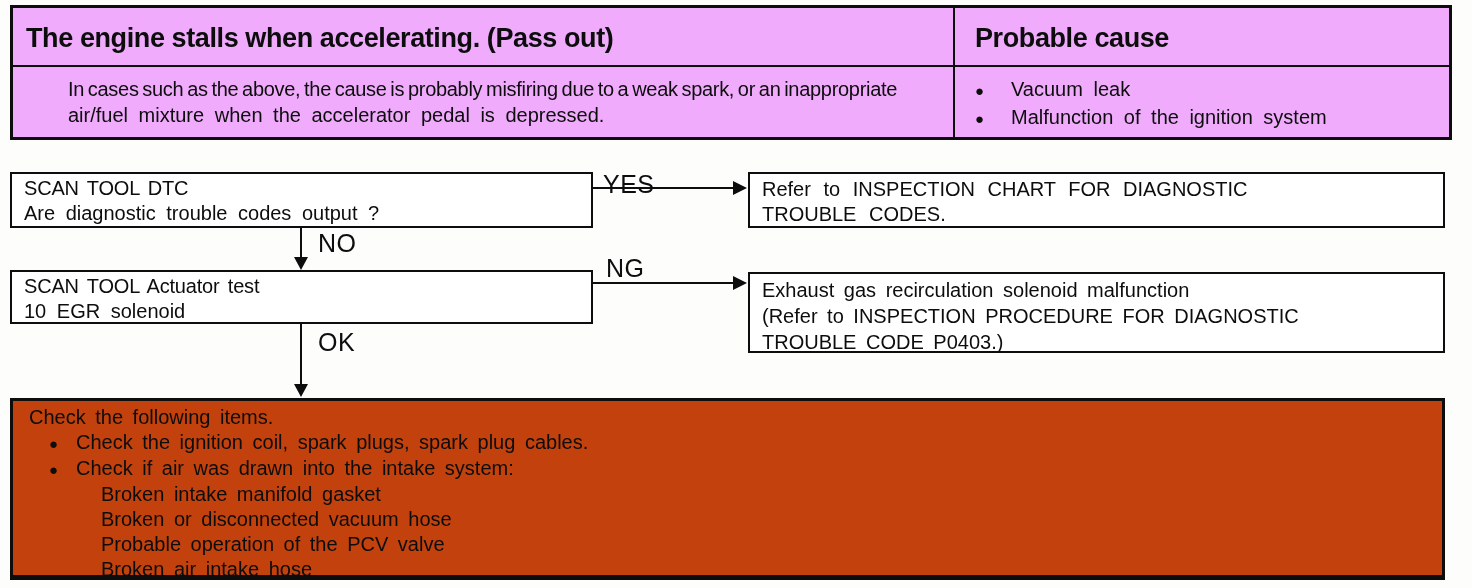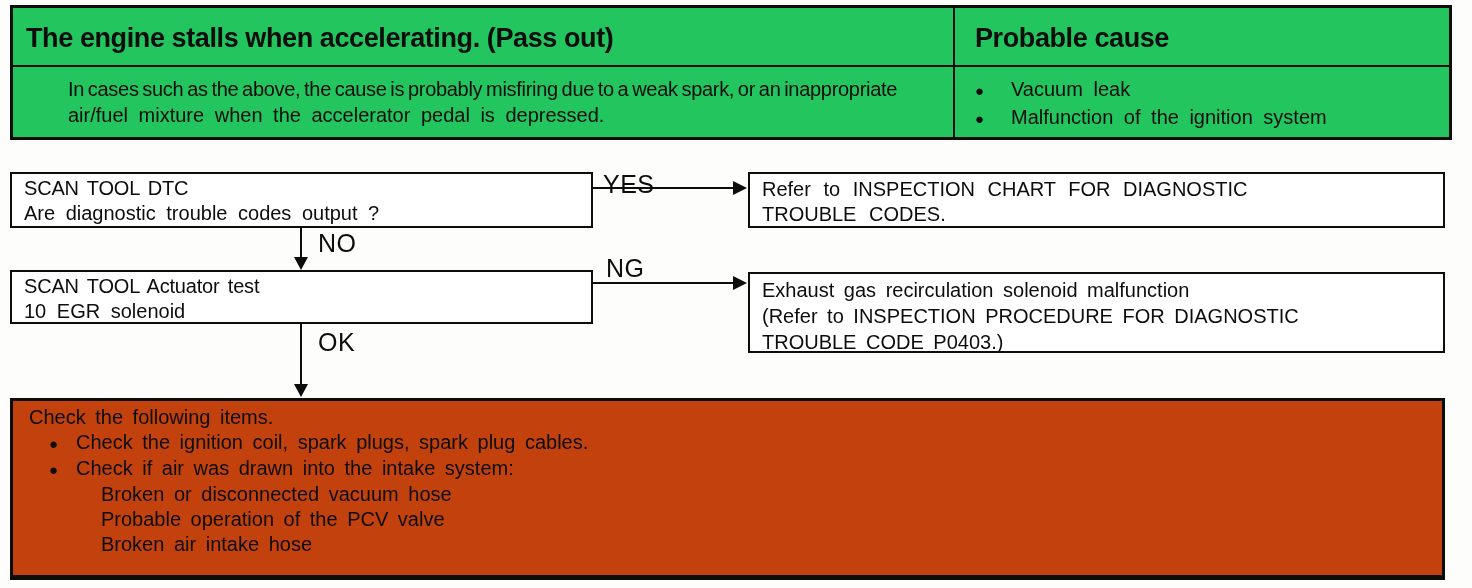--- a/index.html
+++ b/index.html
@@ -5,21 +5,21 @@
   html,body{margin:0;padding:0;background:#ffffff;}
   #page{
     position:relative;width:1472px;height:588px;background:#fdfdfc;
     font-family:"Liberation Sans", sans-serif;color:#0d0d0d;overflow:hidden;
   }
   
   .sym-table{
     position:absolute;left:10px;top:5px;width:1442px;height:135px;
     border:3px solid #0d0d0d;display:grid;
     grid-template-columns:942px 1fr;grid-template-rows:59px 1fr;
-    box-sizing:border-box;background:#22c55e;
+    box-sizing:border-box;background:#f0abfc;
   }
   .cell{box-sizing:border-box;overflow:hidden;}
   .cell.hl{border-right:2px solid #0d0d0d;border-bottom:2px solid #0d0d0d;}
   .cell.hr{border-bottom:2px solid #0d0d0d;}
   .cell.bl{border-right:2px solid #0d0d0d;}
   .head-text{
     font-size:27px;font-weight:700;letter-spacing:-0.4px;
     padding:15px 0 0 13px;white-space:nowrap;
   }
   .head-text.right{padding-left:20px;}
@@ -136,18 +136,19 @@
   <div id="final-box">
     <div class="row">Check the following items.</div>
     <div class="row">
       <span class="blt">●</span>
       <span>Check the ignition coil, spark plugs, spark plug cables.</span>
     </div>
     <div class="row">
       <span class="blt">●</span>
       <span>Check if air was drawn into the intake system:</span>
     </div>
+    <div class="sub">Broken intake manifold gasket</div>
     <div class="sub">Broken or disconnected vacuum hose</div>
     <div class="sub">Probable operation of the PCV valve</div>
     <div class="sub">Broken air intake hose</div>
   </div>
 
 </div>
 
 </body></html>

